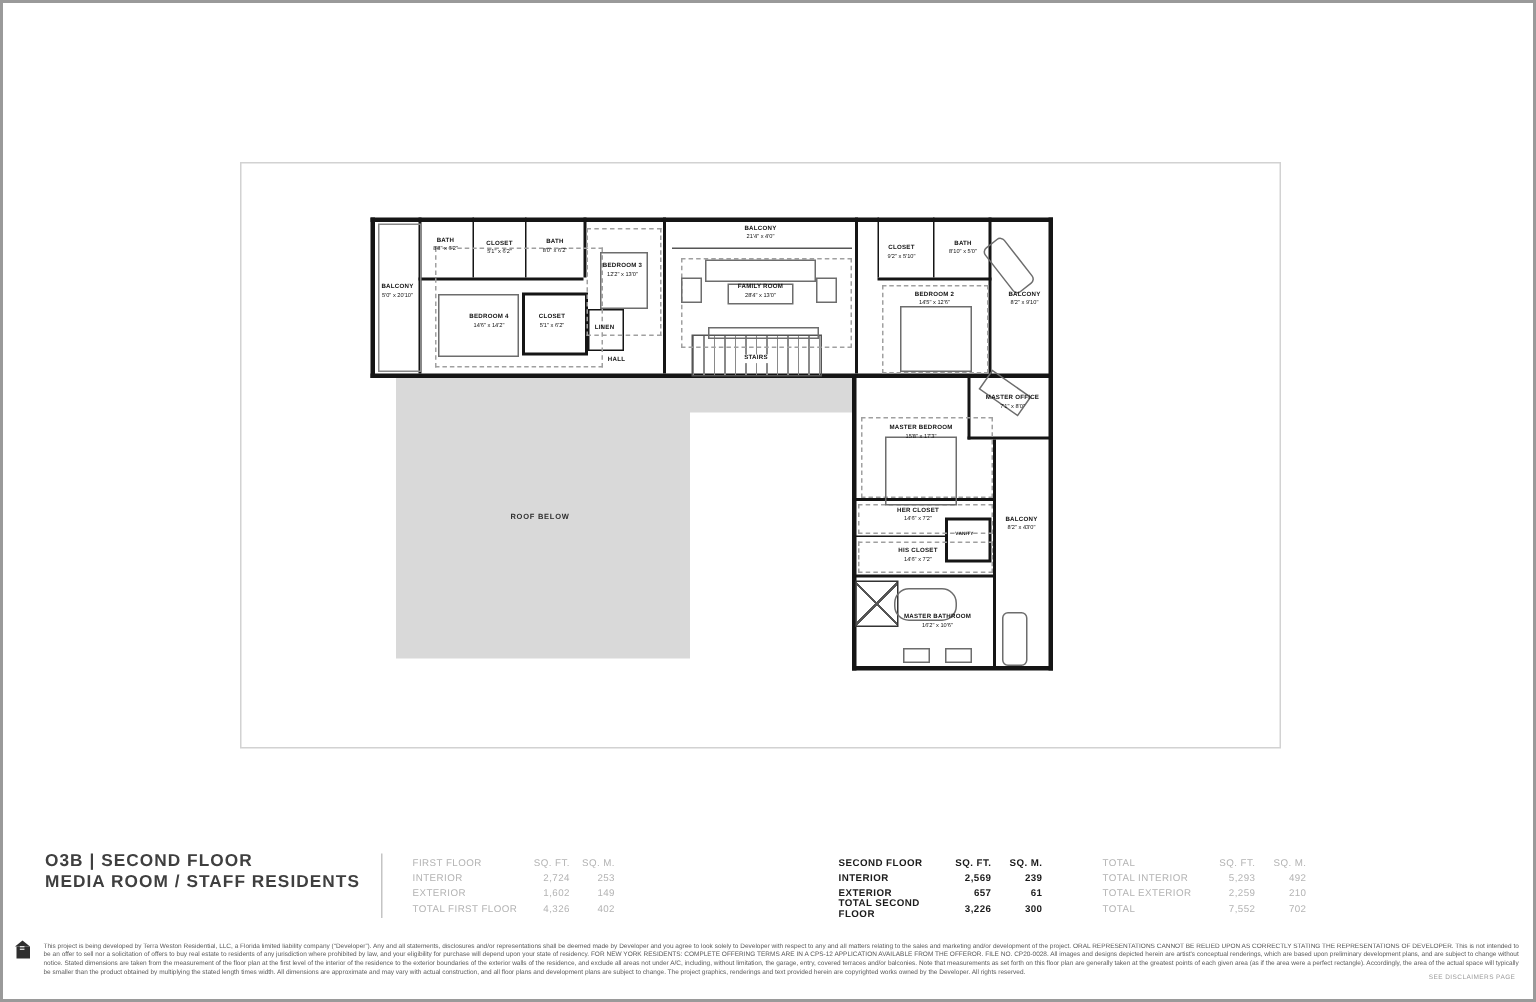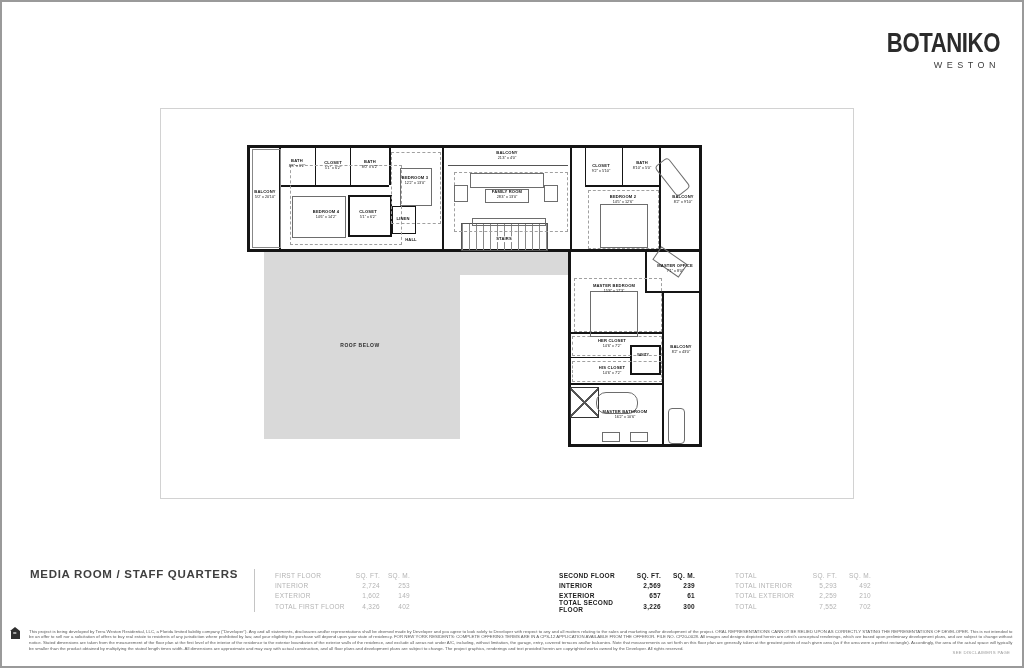--- a/index.html
+++ b/index.html
@@ -46,24 +46,20 @@
                   border-right:5.5px solid transparent;border-bottom:4px solid #2e2e2e;}
   .eh-icon:after{content:"=";position:absolute;left:2px;top:-1px;font-size:6px;color:#fff;font-weight:bold;}
   .footer-note{position:absolute;right:12px;top:648px;font-size:6px;transform:scale(0.72);
                transform-origin:right top;color:#9c9c9c;letter-spacing:0.4px;}
 </style>
 </head>
 <body>
 
 <div class="page">
 
-  <div class="logo">
-    <div class="nm">BOTANIKO</div>
-    <div class="sub">WESTON</div>
-  </div>
 
   <div class="plan-frame"></div>
   <div>
 
     <div class="roof" style="left:262px;top:250px;width:196px;height:187px;"></div>
     <div class="roof" style="left:458px;top:250px;width:109px;height:23px;"></div>
 
     <div class="wall" style="left:245px;top:143px;width:455px;height:3px;"></div>
     <div class="wall" style="left:245px;top:247px;width:455px;height:3px;"></div>
     <div class="wall" style="left:245px;top:143px;width:3px;height:107px;"></div>
@@ -208,21 +204,22 @@
       <span class="rd">16'2" x 10'6"</span>
     </div>
     <div class="rlabel" style="left:679px;top:347px;">
       <span class="rn">BALCONY</span>
       <span class="rd">8'2" x 43'0"</span>
     </div>
     <div class="rooflabel" style="left:358px;top:343px;">ROOF BELOW</div>
   </div>
 
   <div class="titleblock">
-    <div>MEDIA ROOM / STAFF QUARTERS</div>
+    <div>O3B | SECOND FLOOR</div>
+    <div>MEDIA ROOM / STAFF RESIDENTS</div>
   </div>
   <div class="vdivider"></div>
 
   <div class="atable t-muted" style="left:273px;top:568px;grid-template-columns:72px 33px 30px;">
     <span>FIRST FLOOR</span>
     <span class="num">SQ. FT.</span>
     <span class="num">SQ. M.</span>
     <span>INTERIOR</span>
     <span class="num">2,724</span>
     <span class="num">253</span>

